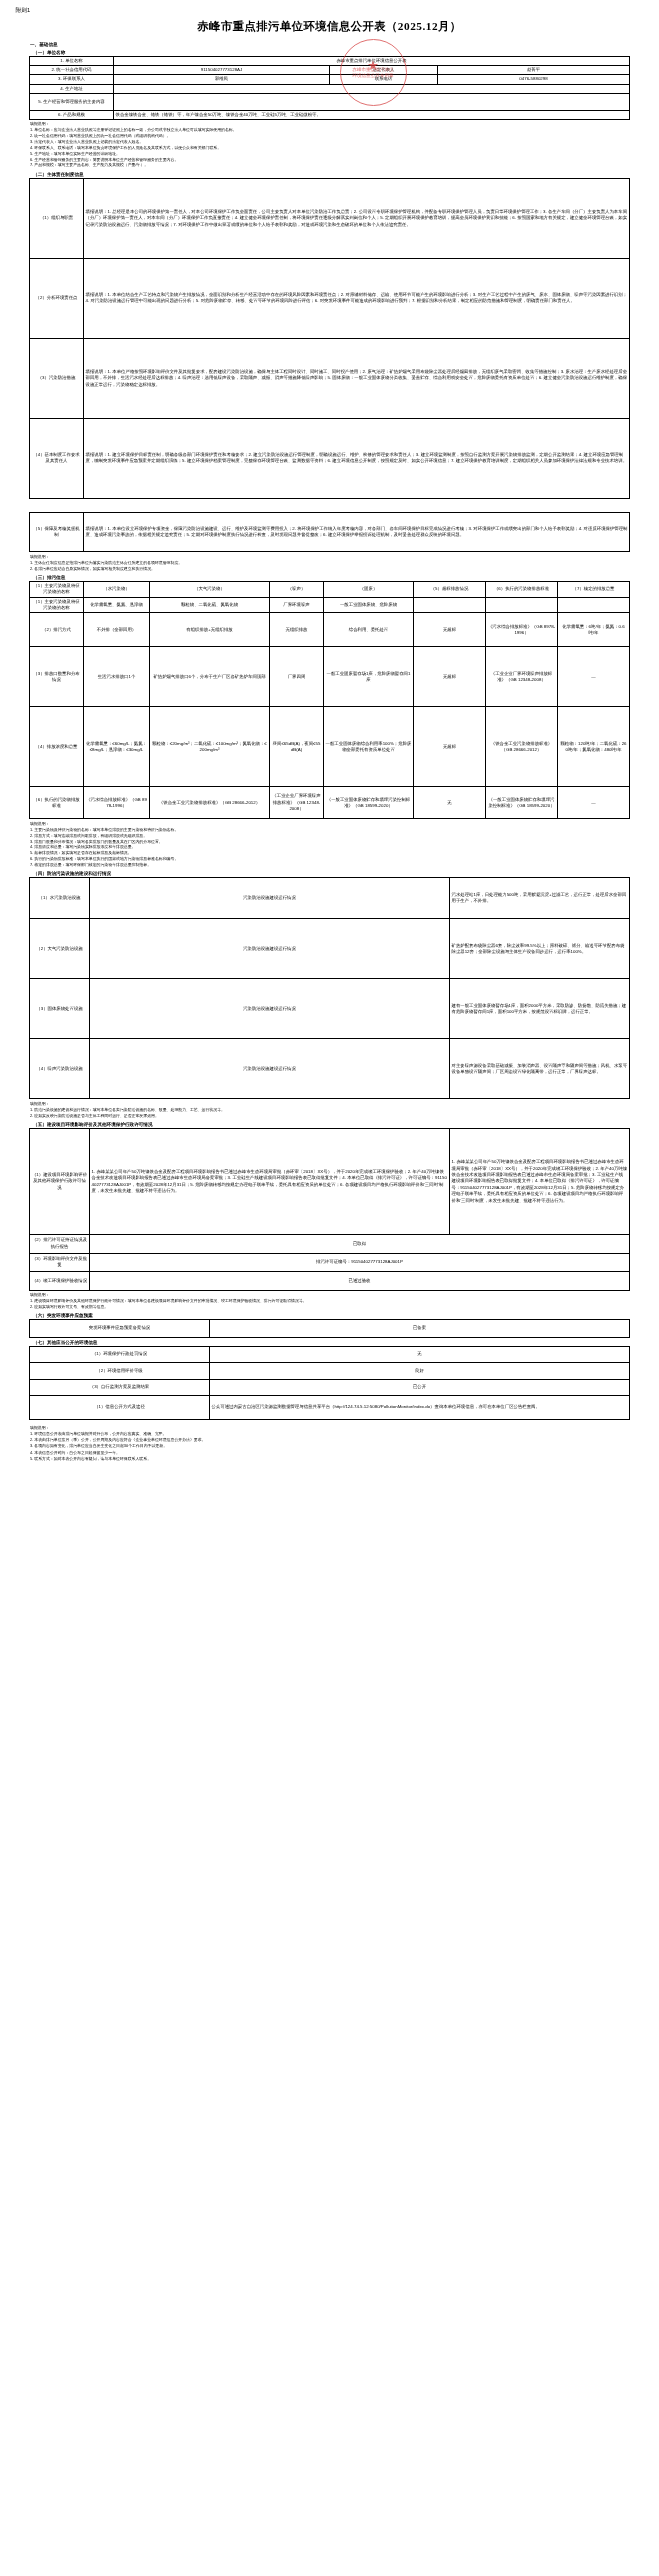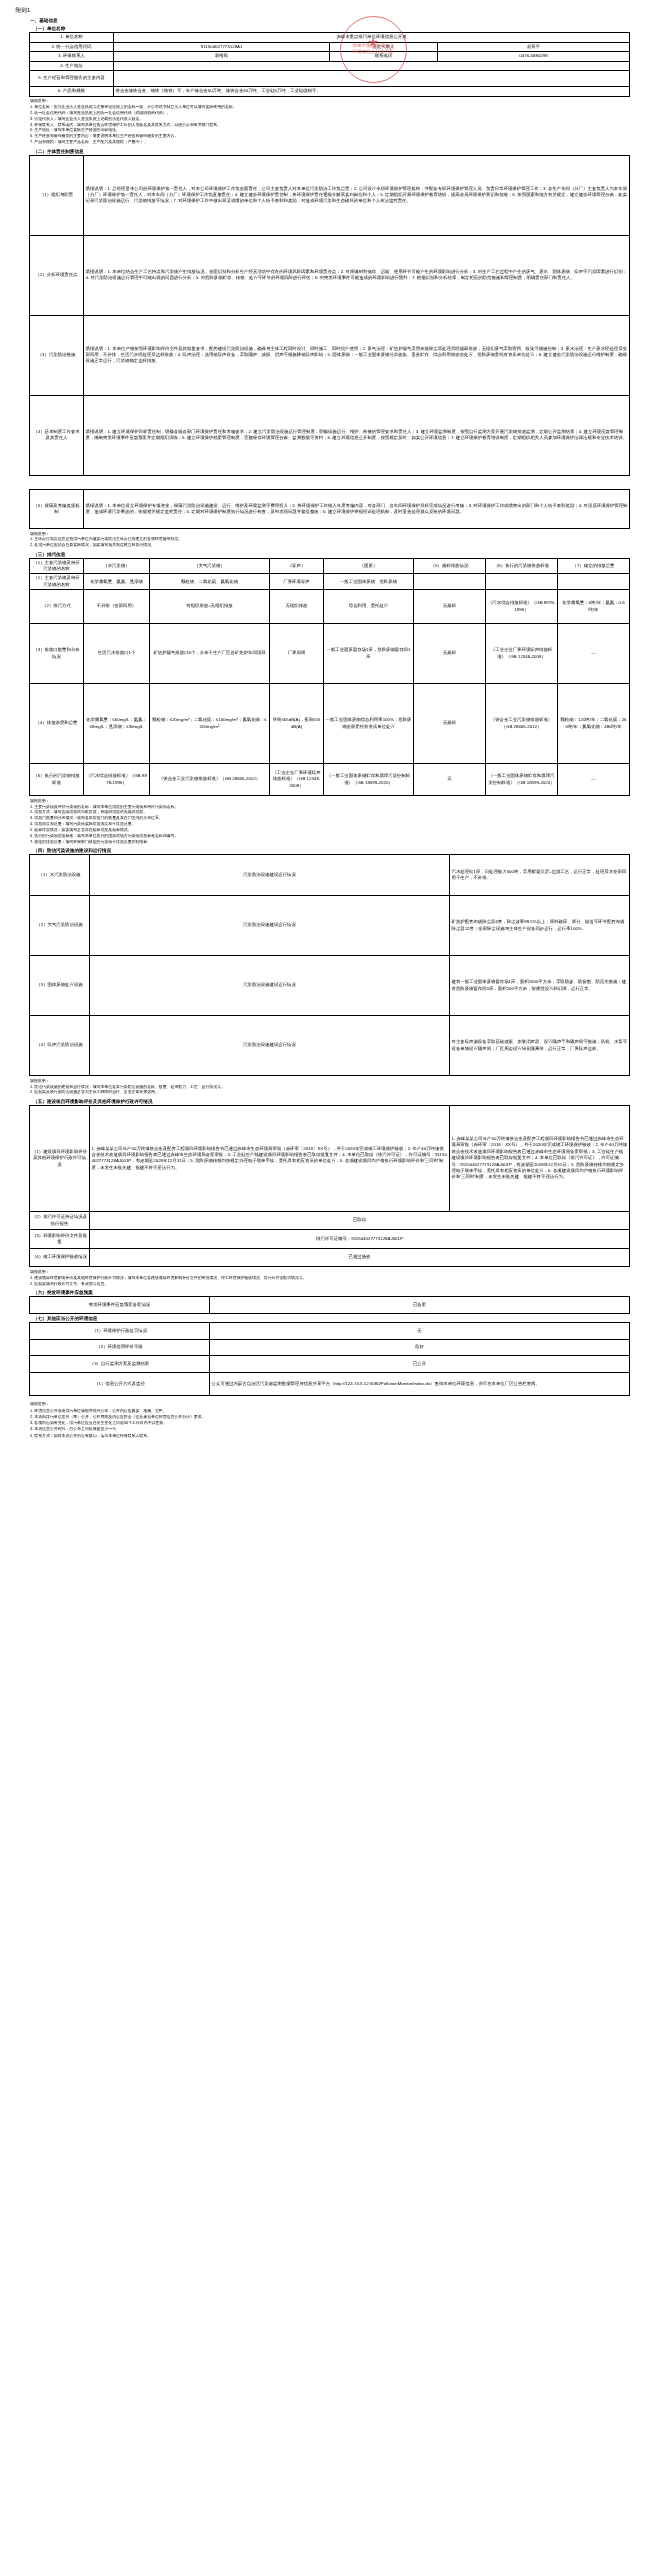--- a/index.html
+++ b/index.html
@@ -22,20 +22,21 @@
   .seal .star{position:absolute;left:50%;top:40%;transform:translate(-50%,-50%);color:#d33a3a;font-size:13.4px;}
   .hd{font-weight:normal;text-align:center;}
   .ftr{font-size:3.9px;line-height:1.6;padding:5.2px 1px 15.5px 1px;}
 </style>
 </head>
 <body>
 
 <div class="page">
 
   <div class="attach">附则1</div>
+  <div class="doc-title">赤峰市重点排污单位环境信息公开表（2025.12月）</div>
 
   <div class="wrap">
 
     <div class="sec">一、基础信息</div>
     <div class="sec" style="padding-left:4.1px;">（一）单位名称</div>
 
     <table>
       <colgroup>
           <col style="width:14%">
           <col style="width:36%">

